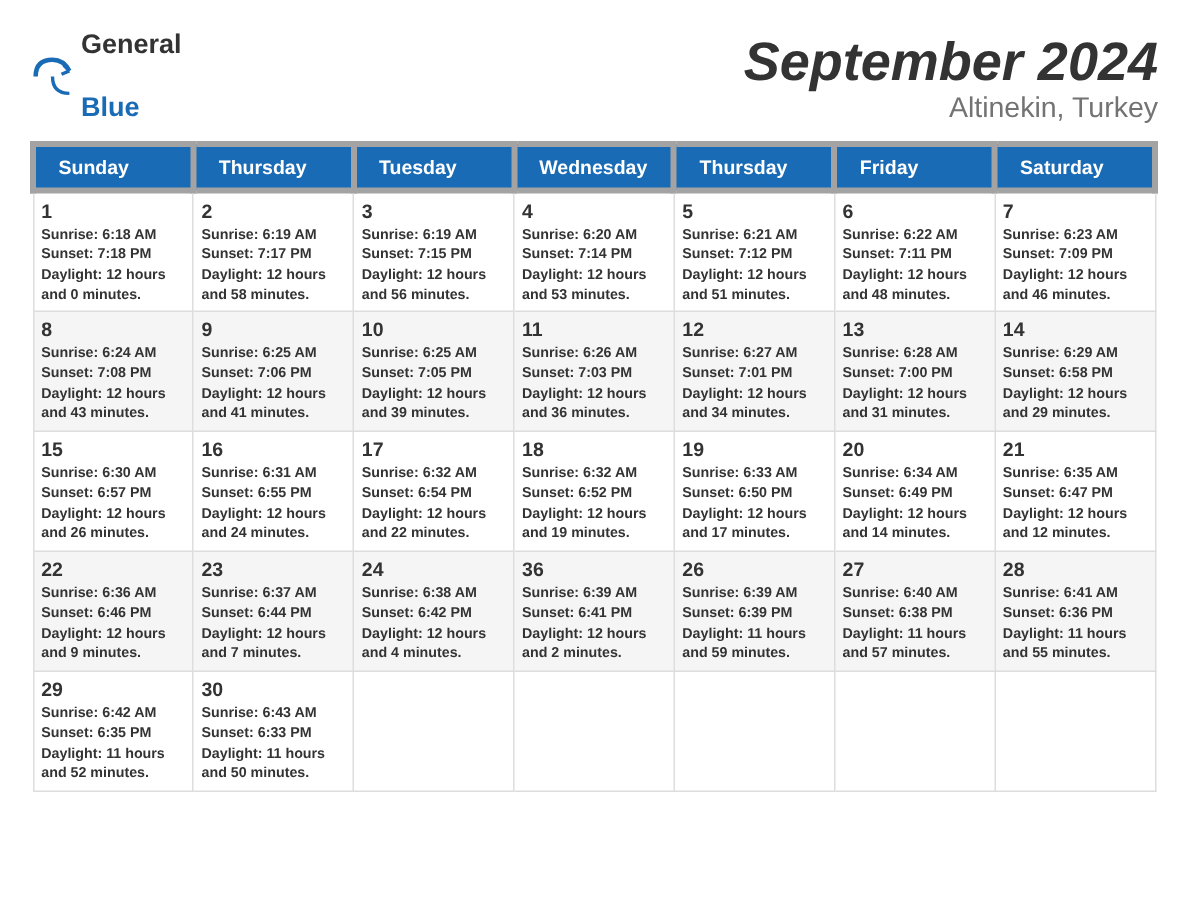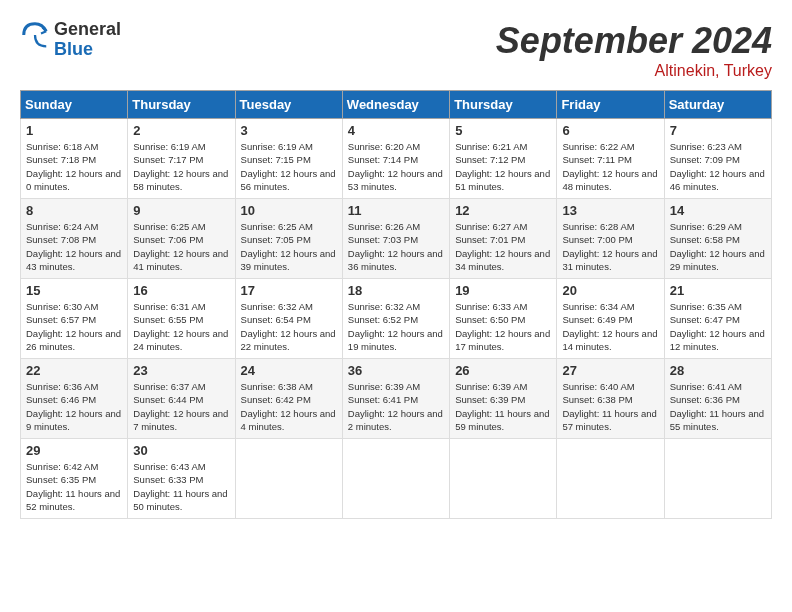--- a/index.html
+++ b/index.html
@@ -11,68 +11,69 @@
       padding: 20px;
     }
     .header {
       display: flex;
       justify-content: space-between;
       align-items: flex-start;
       margin-bottom: 10px;
     }
     .logo {
       display: flex;
-      align-items: flex-start;
+      align-items: center;
     }
     .logo-text {
       display: flex;
       flex-direction: column;
       line-height: 1.1;
     }
     .logo-general {
       font-size: 18px;
       font-weight: bold;
       color: #333;
     }
     .logo-blue {
       font-size: 18px;
       font-weight: bold;
       color: #1a6bb5;
+      margin-top: 22px;
     }
     .logo-icon {
       width: 30px;
       height: 30px;
       margin-right: 4px;
     }
     .title-block {
       text-align: right;
     }
     .month-title {
       font-size: 36px;
       font-weight: bold;
       color: #333;
       font-style: italic;
     }
     .location {
-      font-size: 16px;
-      color: #b91c1c;
+      font-size: 19px;
+      color: #737373;
     }
     .calendar-table {
       width: 100%;
       border-collapse: collapse;
       table-layout: fixed;
     }
     .calendar-table th {
       background-color: #1a6bb5;
       color: #fff;
-      padding: 6px 4px;
+      padding: 6px 15px;
       font-size: 13px;
       font-weight: bold;
       text-align: left;
-      border: 1px solid #a3a3a3;
+      border: 4px solid #a3a3a3;
     }
     .calendar-table td {
       border: 1px solid #ddd;
       padding: 4px 5px;
       vertical-align: top;
       font-size: 10px;
       color: #333;
       height: 80px;
       background: #fff;
     }
@@ -82,20 +83,21 @@
     .day-number {
       font-size: 13px;
       font-weight: bold;
       display: block;
       margin-bottom: 2px;
     }
     .day-info {
       font-size: 9.5px;
       line-height: 1.4;
       color: #333;
+      font-weight: bold;
     }
     .empty-cell {
       background: #fff !important;
     }
   </style>
 </head>
 <body>
 
 <div class="header">
   <div class="logo">

